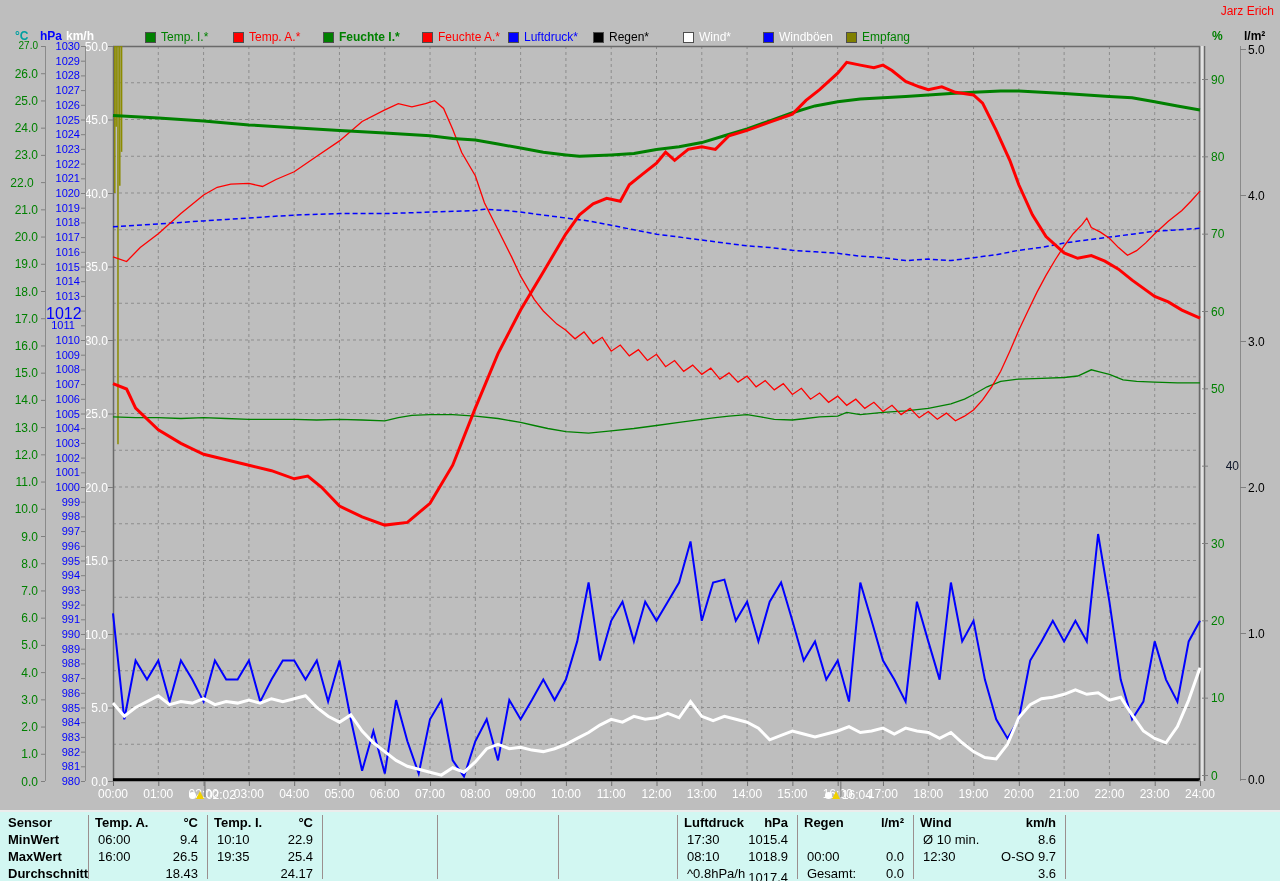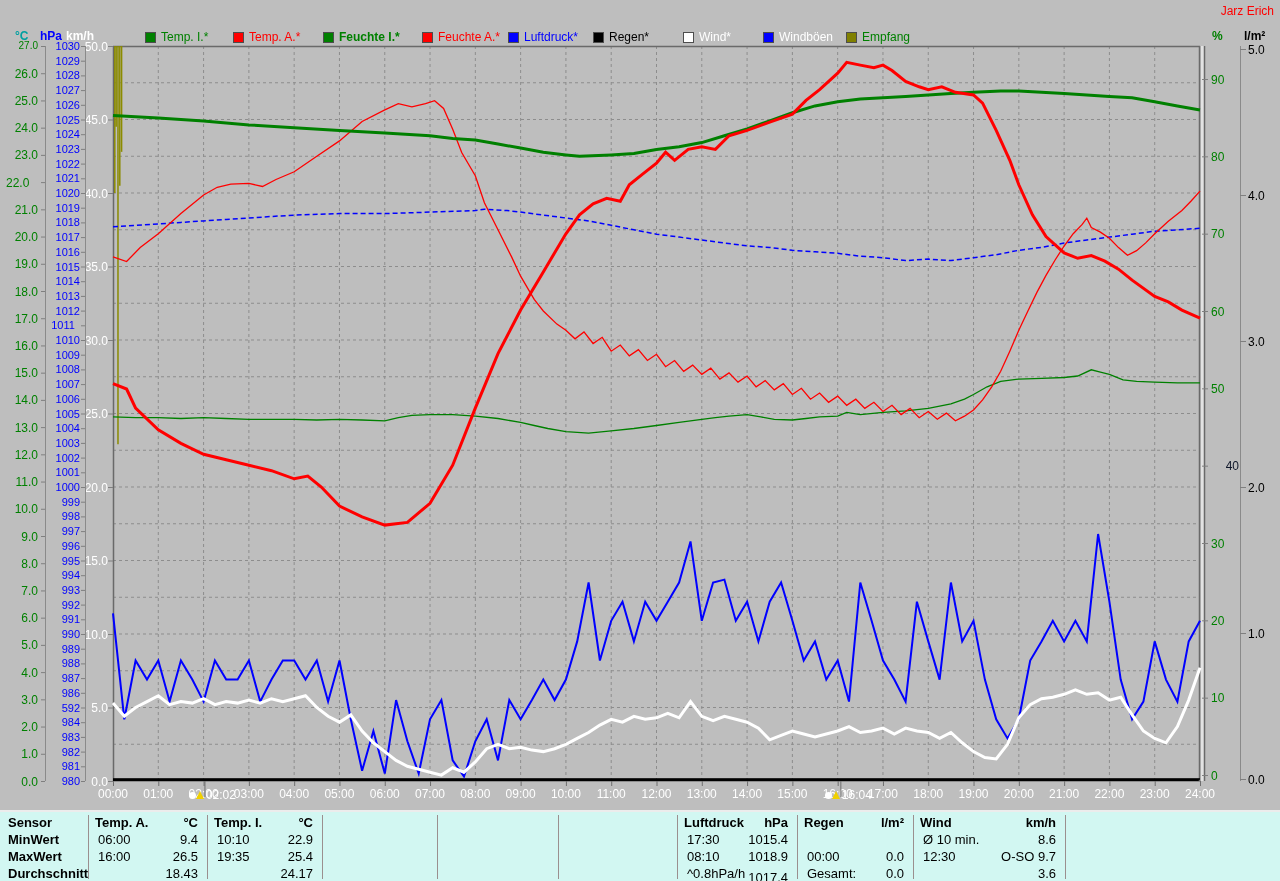--- a/index.html
+++ b/index.html
@@ -76,21 +76,21 @@
         <span class="sw" style="background: rgb(128, 128, 0);"></span>
         <span class="lb" style="color: rgb(0, 128, 0);">Empfang</span>
       </div>
     </div>
   <div id="tick-labels">
       <div class="tick-label" style="left: 6px; width: 32px; top: 40.6px; text-align: right; font-size: 10px; color: rgb(0, 128, 0);">27.0</div>
       <div class="tick-label" style="left: 6px; width: 32px; top: 67.8222px; text-align: right; font-size: 12px; color: rgb(0, 128, 0);">26.0</div>
       <div class="tick-label" style="left: 6px; width: 32px; top: 95.0444px; text-align: right; font-size: 12px; color: rgb(0, 128, 0);">25.0</div>
       <div class="tick-label" style="left: 6px; width: 32px; top: 122.267px; text-align: right; font-size: 12px; color: rgb(0, 128, 0);">24.0</div>
       <div class="tick-label" style="left: 6px; width: 32px; top: 149.489px; text-align: right; font-size: 12px; color: rgb(0, 128, 0);">23.0</div>
-      <div class="tick-label" style="left: 6px; width: 32px; top: 176.711px; text-align: left; font-size: 12px; color: rgb(0, 128, 0);">22.0</div>
+      <div class="tick-label" style="left: 6px; width: 32px; top: 176.711px; text-align: center; font-size: 12px; color: rgb(0, 128, 0);">22.0</div>
       <div class="tick-label" style="left: 6px; width: 32px; top: 203.933px; text-align: right; font-size: 12px; color: rgb(0, 128, 0);">21.0</div>
       <div class="tick-label" style="left: 6px; width: 32px; top: 231.156px; text-align: right; font-size: 12px; color: rgb(0, 128, 0);">20.0</div>
       <div class="tick-label" style="left: 6px; width: 32px; top: 258.378px; text-align: right; font-size: 12px; color: rgb(0, 128, 0);">19.0</div>
       <div class="tick-label" style="left: 6px; width: 32px; top: 285.6px; text-align: right; font-size: 12px; color: rgb(0, 128, 0);">18.0</div>
       <div class="tick-label" style="left: 6px; width: 32px; top: 312.822px; text-align: right; font-size: 12px; color: rgb(0, 128, 0);">17.0</div>
       <div class="tick-label" style="left: 6px; width: 32px; top: 340.044px; text-align: right; font-size: 12px; color: rgb(0, 128, 0);">16.0</div>
       <div class="tick-label" style="left: 6px; width: 32px; top: 367.267px; text-align: right; font-size: 12px; color: rgb(0, 128, 0);">15.0</div>
       <div class="tick-label" style="left: 6px; width: 32px; top: 394.489px; text-align: right; font-size: 12px; color: rgb(0, 128, 0);">14.0</div>
       <div class="tick-label" style="left: 6px; width: 32px; top: 421.711px; text-align: right; font-size: 12px; color: rgb(0, 128, 0);">13.0</div>
       <div class="tick-label" style="left: 6px; width: 32px; top: 448.933px; text-align: right; font-size: 12px; color: rgb(0, 128, 0);">12.0</div>
@@ -117,21 +117,21 @@
       <div class="tick-label" style="left: 46px; width: 34px; top: 158.65px; text-align: right; font-size: 11px; color: rgb(0, 0, 255);">1022</div>
       <div class="tick-label" style="left: 46px; width: 34px; top: 173.35px; text-align: right; font-size: 11px; color: rgb(0, 0, 255);">1021</div>
       <div class="tick-label" style="left: 46px; width: 34px; top: 188.05px; text-align: right; font-size: 11px; color: rgb(0, 0, 255);">1020</div>
       <div class="tick-label" style="left: 46px; width: 34px; top: 202.75px; text-align: right; font-size: 11px; color: rgb(0, 0, 255);">1019</div>
       <div class="tick-label" style="left: 46px; width: 34px; top: 217.45px; text-align: right; font-size: 11px; color: rgb(0, 0, 255);">1018</div>
       <div class="tick-label" style="left: 46px; width: 34px; top: 232.15px; text-align: right; font-size: 11px; color: rgb(0, 0, 255);">1017</div>
       <div class="tick-label" style="left: 46px; width: 34px; top: 246.85px; text-align: right; font-size: 11px; color: rgb(0, 0, 255);">1016</div>
       <div class="tick-label" style="left: 46px; width: 34px; top: 261.55px; text-align: right; font-size: 11px; color: rgb(0, 0, 255);">1015</div>
       <div class="tick-label" style="left: 46px; width: 34px; top: 276.25px; text-align: right; font-size: 11px; color: rgb(0, 0, 255);">1014</div>
       <div class="tick-label" style="left: 46px; width: 34px; top: 290.95px; text-align: right; font-size: 11px; color: rgb(0, 0, 255);">1013</div>
-      <div class="tick-label" style="left: 46px; width: 34px; top: 305.65px; text-align: right; font-size: 11px; color: rgb(0, 0, 255);">1012</div>
+      <div class="tick-label" style="left: 46px; width: 34px; top: 305.65px; text-align: right; font-size: 16px; color: rgb(0, 0, 255);">1012</div>
       <div class="tick-label" style="left: 46px; width: 34px; top: 320.35px; text-align: center; font-size: 11px; color: rgb(0, 0, 255);">1011</div>
       <div class="tick-label" style="left: 46px; width: 34px; top: 335.05px; text-align: right; font-size: 11px; color: rgb(0, 0, 255);">1010</div>
       <div class="tick-label" style="left: 46px; width: 34px; top: 349.75px; text-align: right; font-size: 11px; color: rgb(0, 0, 255);">1009</div>
       <div class="tick-label" style="left: 46px; width: 34px; top: 364.45px; text-align: right; font-size: 11px; color: rgb(0, 0, 255);">1008</div>
       <div class="tick-label" style="left: 46px; width: 34px; top: 379.15px; text-align: right; font-size: 11px; color: rgb(0, 0, 255);">1007</div>
       <div class="tick-label" style="left: 46px; width: 34px; top: 393.85px; text-align: right; font-size: 11px; color: rgb(0, 0, 255);">1006</div>
       <div class="tick-label" style="left: 46px; width: 34px; top: 408.55px; text-align: right; font-size: 11px; color: rgb(0, 0, 255);">1005</div>
       <div class="tick-label" style="left: 46px; width: 34px; top: 423.25px; text-align: right; font-size: 11px; color: rgb(0, 0, 255);">1004</div>
       <div class="tick-label" style="left: 46px; width: 34px; top: 437.95px; text-align: right; font-size: 11px; color: rgb(0, 0, 255);">1003</div>
       <div class="tick-label" style="left: 46px; width: 34px; top: 452.65px; text-align: right; font-size: 11px; color: rgb(0, 0, 255);">1002</div>
@@ -144,21 +144,21 @@
       <div class="tick-label" style="left: 46px; width: 34px; top: 555.55px; text-align: right; font-size: 11px; color: rgb(0, 0, 255);">995</div>
       <div class="tick-label" style="left: 46px; width: 34px; top: 570.25px; text-align: right; font-size: 11px; color: rgb(0, 0, 255);">994</div>
       <div class="tick-label" style="left: 46px; width: 34px; top: 584.95px; text-align: right; font-size: 11px; color: rgb(0, 0, 255);">993</div>
       <div class="tick-label" style="left: 46px; width: 34px; top: 599.65px; text-align: right; font-size: 11px; color: rgb(0, 0, 255);">992</div>
       <div class="tick-label" style="left: 46px; width: 34px; top: 614.35px; text-align: right; font-size: 11px; color: rgb(0, 0, 255);">991</div>
       <div class="tick-label" style="left: 46px; width: 34px; top: 629.05px; text-align: right; font-size: 11px; color: rgb(0, 0, 255);">990</div>
       <div class="tick-label" style="left: 46px; width: 34px; top: 643.75px; text-align: right; font-size: 11px; color: rgb(0, 0, 255);">989</div>
       <div class="tick-label" style="left: 46px; width: 34px; top: 658.45px; text-align: right; font-size: 11px; color: rgb(0, 0, 255);">988</div>
       <div class="tick-label" style="left: 46px; width: 34px; top: 673.15px; text-align: right; font-size: 11px; color: rgb(0, 0, 255);">987</div>
       <div class="tick-label" style="left: 46px; width: 34px; top: 687.85px; text-align: right; font-size: 11px; color: rgb(0, 0, 255);">986</div>
-      <div class="tick-label" style="left: 46px; width: 34px; top: 702.55px; text-align: right; font-size: 11px; color: rgb(0, 0, 255);">592</div>
+      <div class="tick-label" style="left: 46px; width: 34px; top: 702.55px; text-align: right; font-size: 11px; color: rgb(0, 0, 255);">985</div>
       <div class="tick-label" style="left: 46px; width: 34px; top: 717.25px; text-align: right; font-size: 11px; color: rgb(0, 0, 255);">984</div>
       <div class="tick-label" style="left: 46px; width: 34px; top: 731.95px; text-align: right; font-size: 11px; color: rgb(0, 0, 255);">983</div>
       <div class="tick-label" style="left: 46px; width: 34px; top: 746.65px; text-align: right; font-size: 11px; color: rgb(0, 0, 255);">982</div>
       <div class="tick-label" style="left: 46px; width: 34px; top: 761.35px; text-align: right; font-size: 11px; color: rgb(0, 0, 255);">981</div>
       <div class="tick-label" style="left: 46px; width: 34px; top: 776.05px; text-align: right; font-size: 11px; color: rgb(0, 0, 255);">980</div>
       <div class="tick-label" style="left: 74px; width: 34px; top: 40.6px; text-align: right; font-size: 12px; color: rgb(255, 255, 255);">50.0</div>
       <div class="tick-label" style="left: 74px; width: 34px; top: 114.1px; text-align: right; font-size: 12px; color: rgb(255, 255, 255);">45.0</div>
       <div class="tick-label" style="left: 74px; width: 34px; top: 187.6px; text-align: right; font-size: 12px; color: rgb(255, 255, 255);">40.0</div>
       <div class="tick-label" style="left: 74px; width: 34px; top: 261.1px; text-align: right; font-size: 12px; color: rgb(255, 255, 255);">35.0</div>
       <div class="tick-label" style="left: 74px; width: 34px; top: 334.6px; text-align: right; font-size: 12px; color: rgb(255, 255, 255);">30.0</div>

